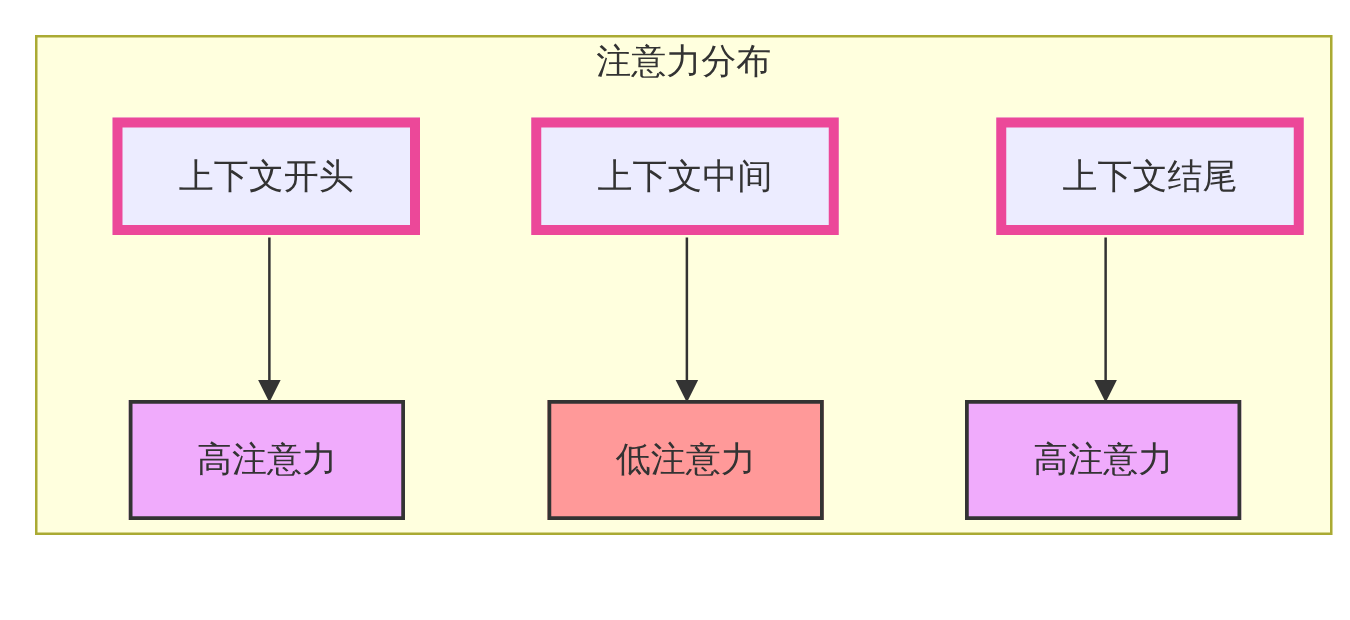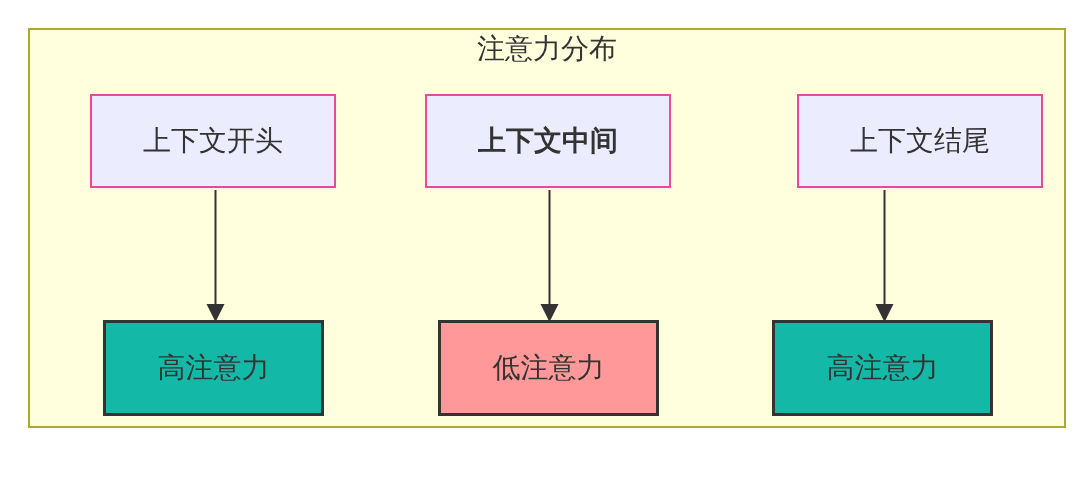--- a/index.html
+++ b/index.html
@@ -43,33 +43,33 @@
     box-sizing: border-box;
     font-size: 28px;
     color: #333333;
     text-align: center;
   }
   .node-source {
     top: 64px;
     width: 246px;
     height: 94px;
     background: #ececff;
-    border: 2px solid #ec4899;
+    border: 8px solid #ec4899;
   }
   .node-target {
     top: 290px;
     width: 221px;
     height: 96px;
     border: 3px solid #333333;
   }
-  .target-high { background: #14b8a6; }
+  .target-high { background: #f0abfc; }
   .target-low  { background: #ff9999; }
 
   .src-a { left: 60px; }
-  .src-b { left: 395px; font-weight: bold; }
+  .src-b { left: 395px; }
   .src-c { left: 730px; margin-left: 37px; }
   .tgt-a { left: 73px; }
   .tgt-b { left: 408px; text-align: center; }
   .tgt-c { left: 742px; }
 
   .edges {
     position: absolute;
     left: 0;
     top: 0;
     width: 1038px;

